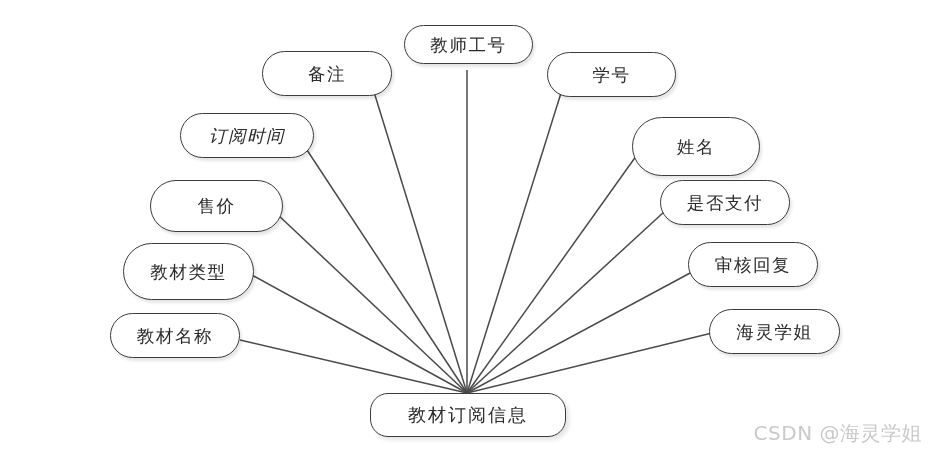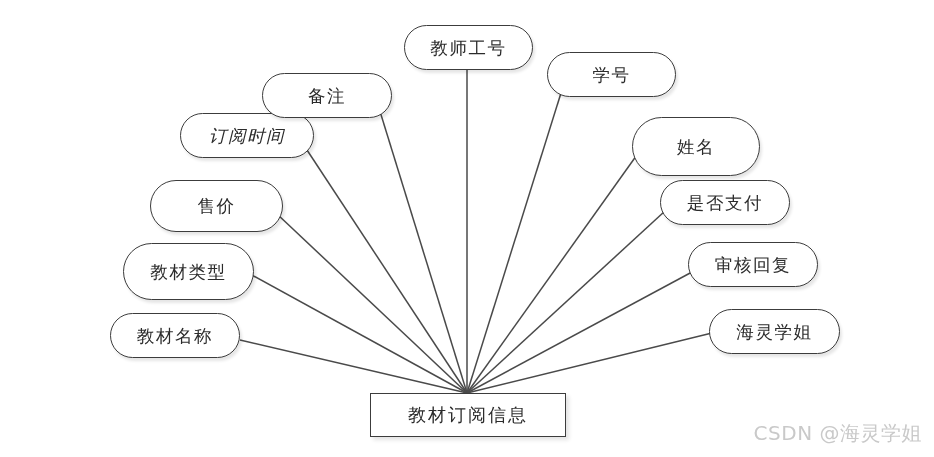--- a/index.html
+++ b/index.html
@@ -79,24 +79,24 @@
       <line x1="665" y1="211" x2="467" y2="393" stroke="#4a4a4a" stroke-width="1.5"></line>
       <line x1="692" y1="272" x2="467" y2="393" stroke="#4a4a4a" stroke-width="1.5"></line>
       <line x1="712" y1="333" x2="467" y2="393" stroke="#4a4a4a" stroke-width="1.5"></line>
     </svg>
 
   <div id="nodes">
       <div class="node attr" style="left: 110px; top: 313px; width: 130px; height: 45px;">教材名称</div>
       <div class="node attr" style="left: 123px; top: 243px; width: 131px; height: 57px;">教材类型</div>
       <div class="node attr" style="left: 150px; top: 180px; width: 133px; height: 52px;">售价</div>
       <div class="node attr" style="left: 180px; top: 113px; width: 134px; height: 45px; font-style: italic;">订阅时间</div>
-      <div class="node attr" style="left: 262px; top: 51px; width: 130px; height: 45px; margin-top: 22px;">备注</div>
-      <div class="node attr" style="left: 404px; top: 25px; width: 129px; height: 45px; text-align: right;">教师工号</div>
+      <div class="node attr" style="left: 262px; top: 51px; width: 130px; height: 45px;">备注</div>
+      <div class="node attr" style="left: 404px; top: 25px; width: 129px; height: 39px; text-align: right;">教师工号</div>
       <div class="node attr" style="left: 547px; top: 52px; width: 129px; height: 45px;">学号</div>
       <div class="node attr" style="left: 632px; top: 117px; width: 128px; height: 59px; text-align: center;">姓名</div>
       <div class="node attr" style="left: 660px; top: 180px; width: 130px; height: 45px;">是否支付</div>
       <div class="node attr" style="left: 688px; top: 242px; width: 130px; height: 45px;">审核回复</div>
       <div class="node attr" style="left: 709px; top: 309px; width: 131px; height: 45px;">海灵学姐</div>
-      <div class="node entity" style="left: 370px; top: 393px; width: 196px; height: 44px;">教材订阅信息</div>
+      <div class="node entity" style="left: 370px; top: 393px; width: 196px; height: 44px; border-radius: 18px;">教材订阅信息</div>
     </div>
 
   <div class="watermark">CSDN @海灵学姐</div>
 </div>
 
 </body></html>

